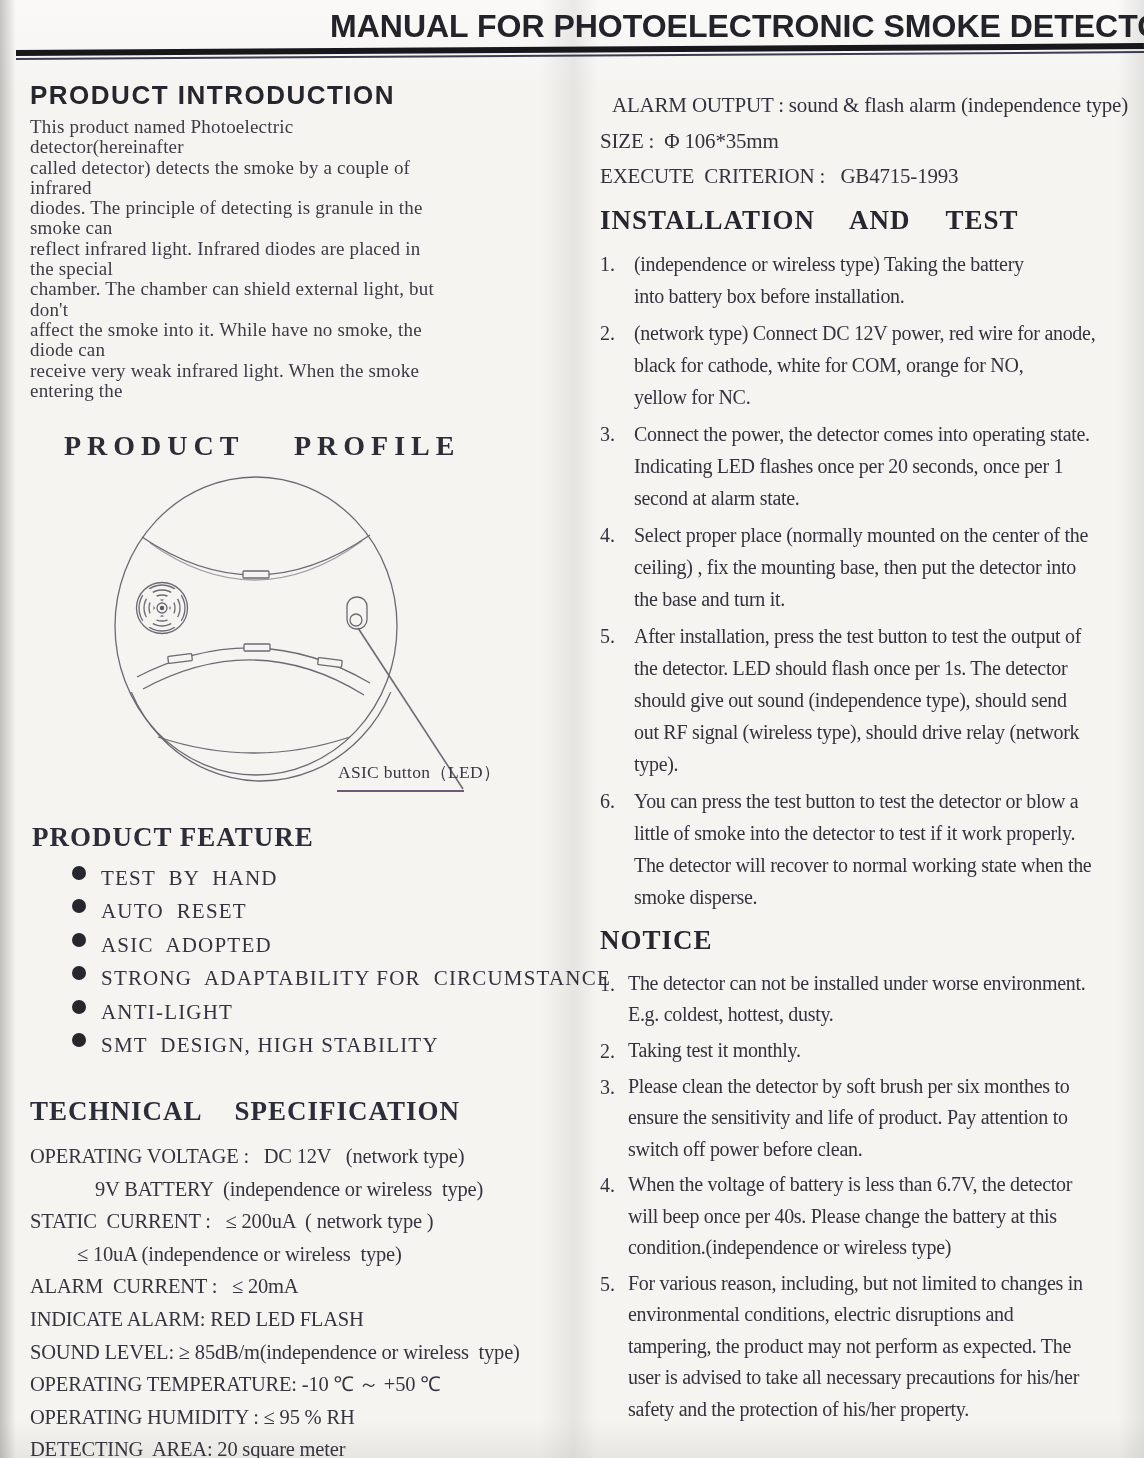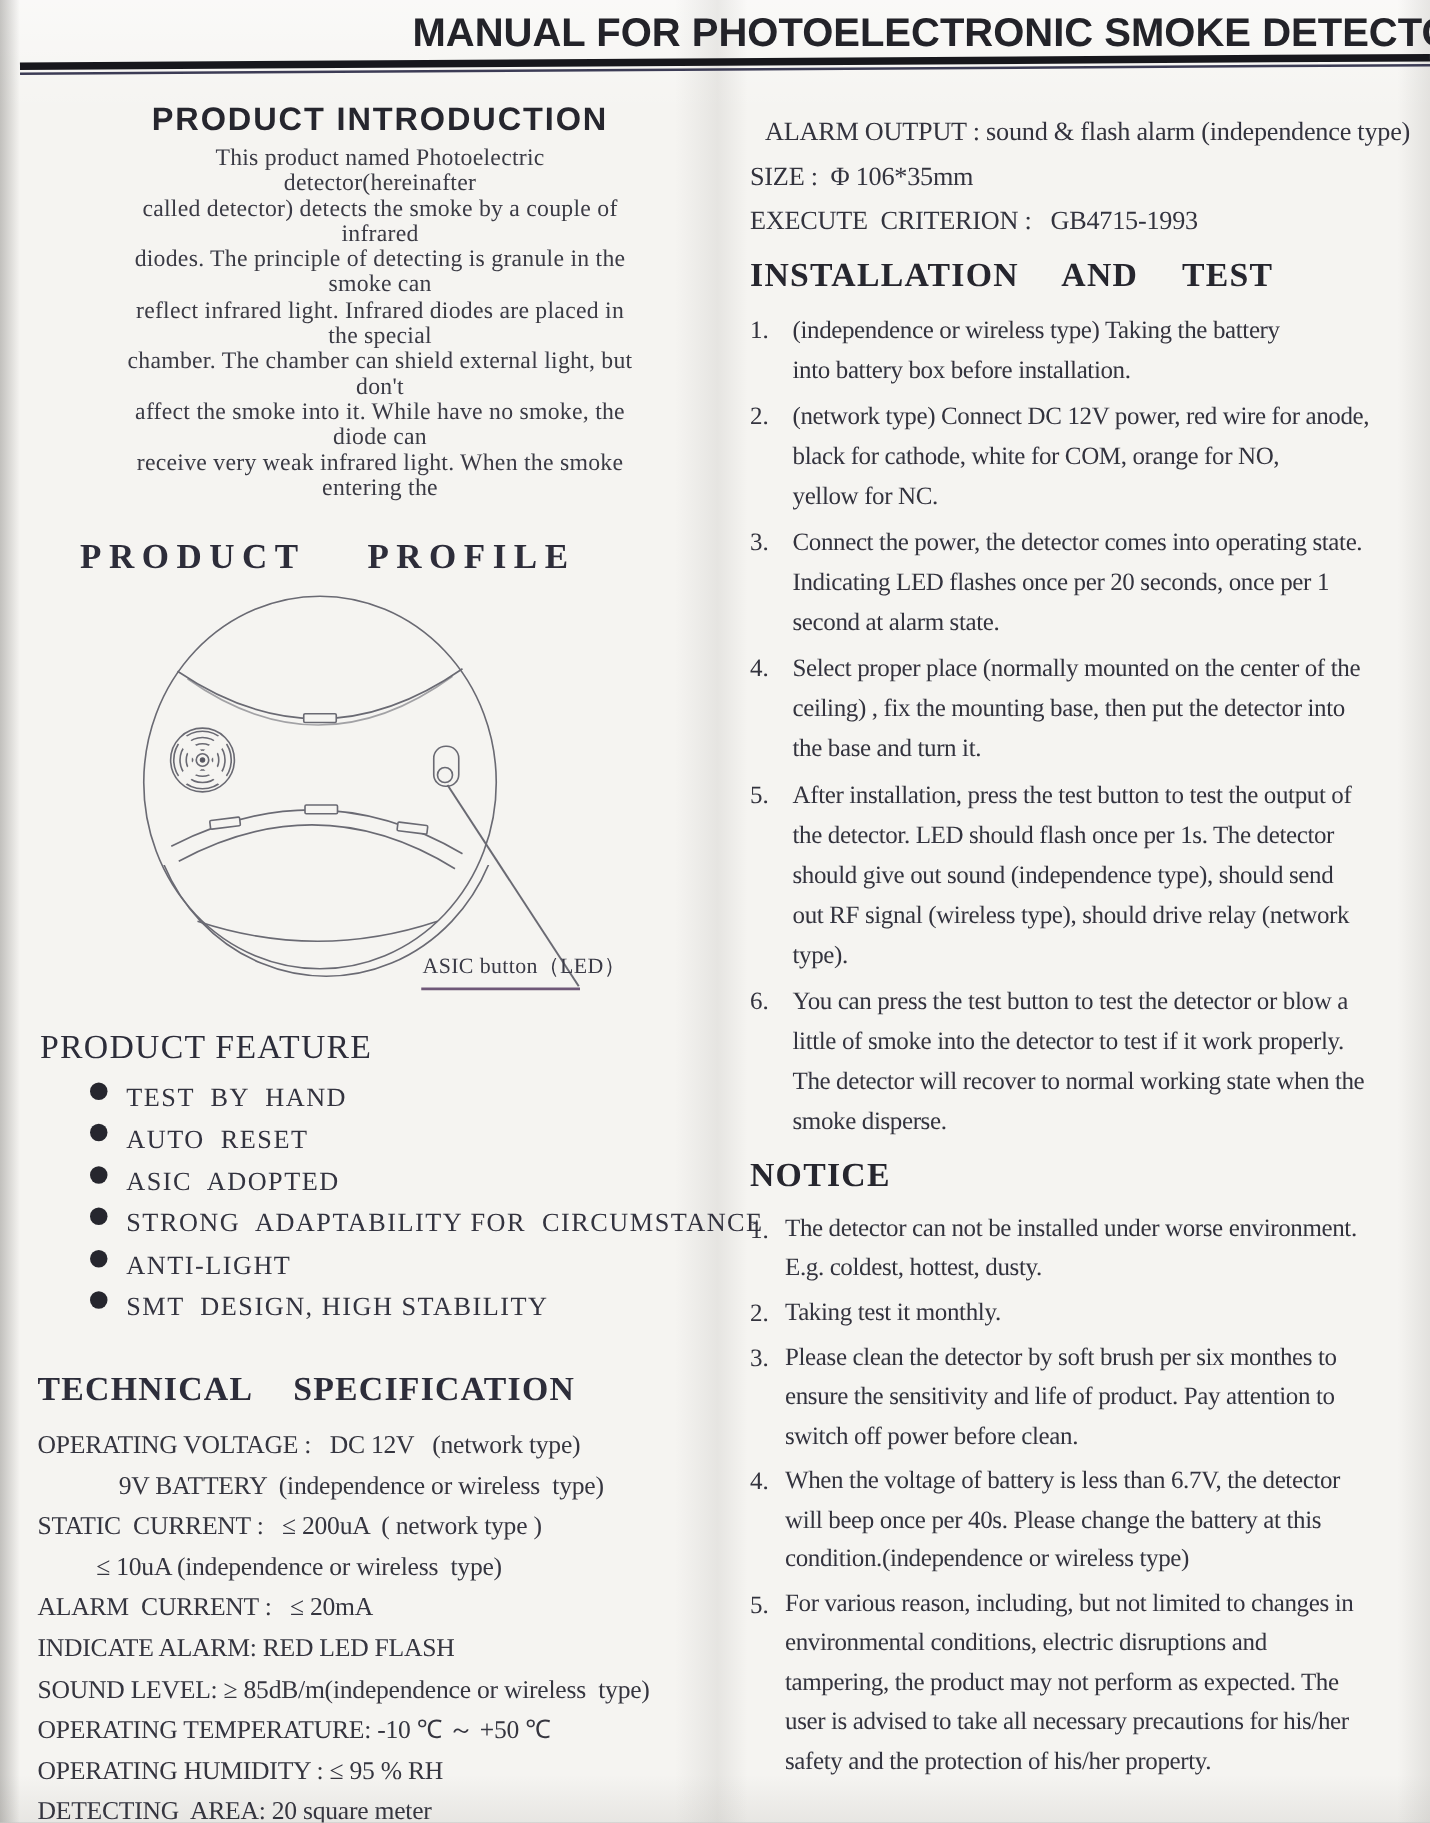--- a/index.html
+++ b/index.html
@@ -25,33 +25,33 @@
   .doc-title{
     position:absolute;left:330px;top:8px;width:810px;
     font-family:"Liberation Sans",sans-serif;font-weight:bold;
     font-size:32px;letter-spacing:0px;color:#232329;white-space:pre;
   }
   .rule-wrap{position:absolute;left:16px;top:50px;width:1128px;transform:rotate(-0.35deg);transform-origin:left center;}
   .rule-thick{height:6px;background:#17171c;}
   .rule-thin{height:2px;background:#3c3c55;margin-top:2px;}
 
   
-  .col-left{position:absolute;left:30px;top:80px;width:548px;text-align:center;}
+  .col-left{position:absolute;left:30px;top:80px;width:548px;}
   .h-intro{font-family:"Liberation Sans",sans-serif;font-weight:bold;font-size:26px;letter-spacing:1.5px;color:#26262e;white-space:pre;}
   .intro-body{
     font-family:Liberation Serif, serif;font-size:19px;line-height:20.3px;
     color:#3b3b45;white-space:pre-line;margin-top:6px;letter-spacing:0.2px;
   }
   .h-profile{position:absolute;left:35px;top:430px;font-weight:bold;font-size:28px;letter-spacing:6px;word-spacing:12px;color:#2d2d3a;white-space:pre;margin-left:29px;}
   .diagram{position:absolute;left:0px;top:440px;width:570px;height:380px;}
   .callout{
     position:absolute;left:338px;top:760px;font-size:17.5px;color:#3a3a46;
     letter-spacing:0.3px;white-space:pre;
   }
-  .h-feature{position:absolute;left:32px;top:822px;font-weight:normal;font-size:27px;letter-spacing:1px;color:#2d2d3a;white-space:pre;}
+  .h-feature{position:absolute;left:32px;top:822px;font-weight:bold;font-size:27px;letter-spacing:1px;color:#2d2d3a;white-space:pre;}
   .feature-list{position:absolute;left:72px;top:866px;list-style:none;}
   .feature-list li{display:flex;height:33.4px;font-size:21px;letter-spacing:1.2px;color:#33333f;white-space:pre;}
   .dot{width:14px;height:14px;border-radius:50%;background:#26262e;margin-right:15px;flex:0 0 auto;}
   .h-spec{position:absolute;left:30px;top:1096px;font-weight:bold;font-size:27px;letter-spacing:1px;word-spacing:9px;color:#2d2d3a;white-space:pre;}
   .spec-lines{position:absolute;left:30px;top:1140px;width:548px;}
   .spec-lines p{font-size:20.5px;line-height:32.6px;color:#35353f;white-space:pre-wrap;letter-spacing:-0.2px;}
   .spec-lines p.ind-a{padding-left:65px;}
   .spec-lines p.ind-b{padding-left:47px;}
 
   

